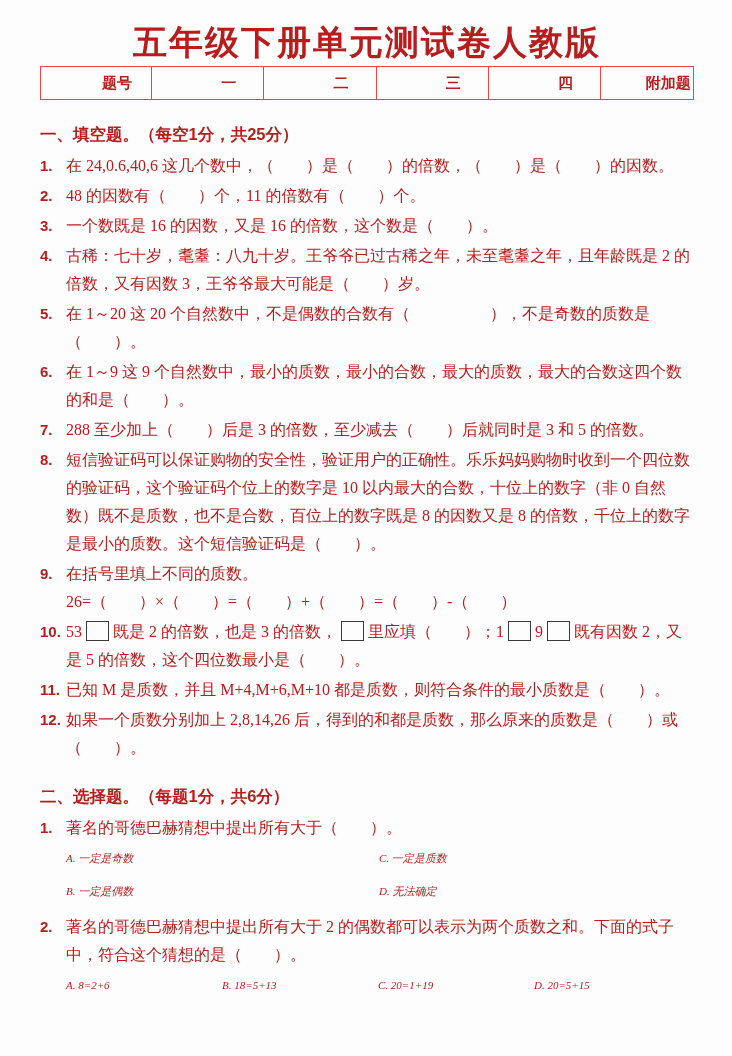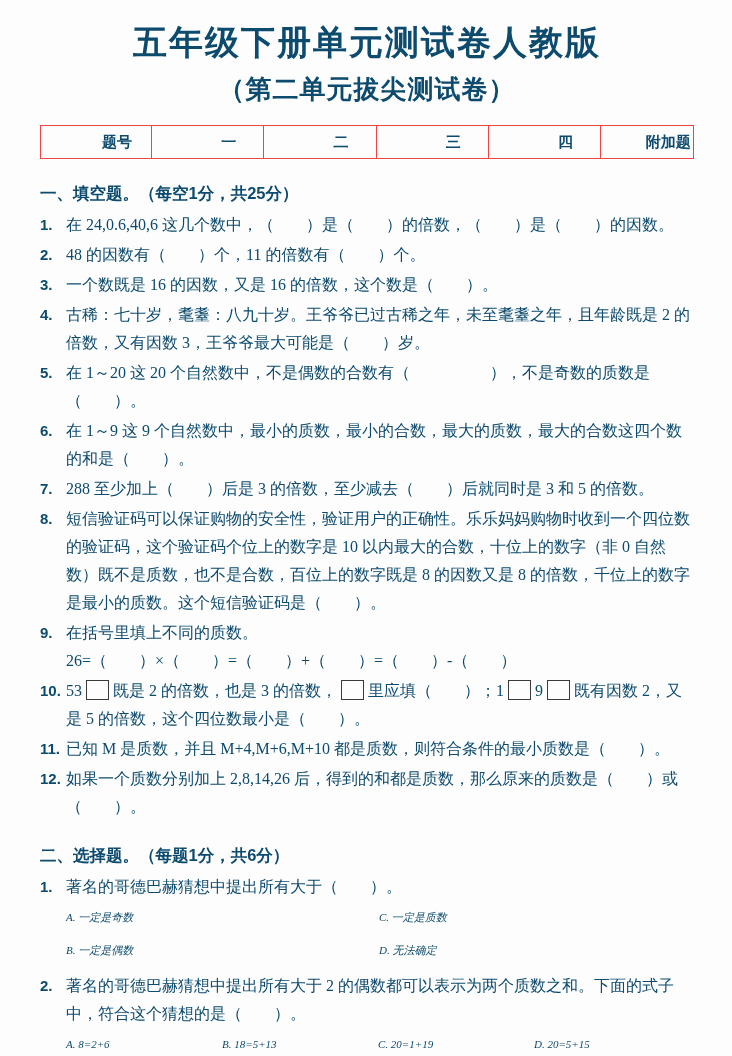--- a/index.html
+++ b/index.html
@@ -5,21 +5,21 @@
   html, body {
     margin: 0; padding: 0;
     width: 732px; height: 1056px;
     overflow: hidden;
     background: #fdfdfd;
   }
   .page {
     box-sizing: border-box;
     width: 732px; height: 1056px;
     padding: 12px 38px 0 40px;
-    color: #0c4a6e;
+    color: #b91c1c;
     font-family: "Liberation Serif", "DejaVu Serif", serif;
     font-size: 16px;
   }
   .title {
     text-align: center;
     font-size: 34px;
     font-weight: bold;
     letter-spacing: 2px;
     margin-top: 8px;
   }
@@ -84,21 +84,20 @@
     font-size: 11px;
   }
   .mc { margin-top: 5px; }
 </style>
 </head>
 <body>
 
 <div class="page">
 
   <div class="title">五年级下册单元测试卷人教版</div>
-  <div class="subtitle">（第二单元拔尖测试卷）</div>
 
   <table class="score">
     <colgroup>
       <col style="width:17%">
         <col style="width:17.2%">
         <col style="width:17.2%">
       <col style="width:17.2%">
         <col style="width:17.2%">
         <col style="width:14.2%">
     </colgroup>

